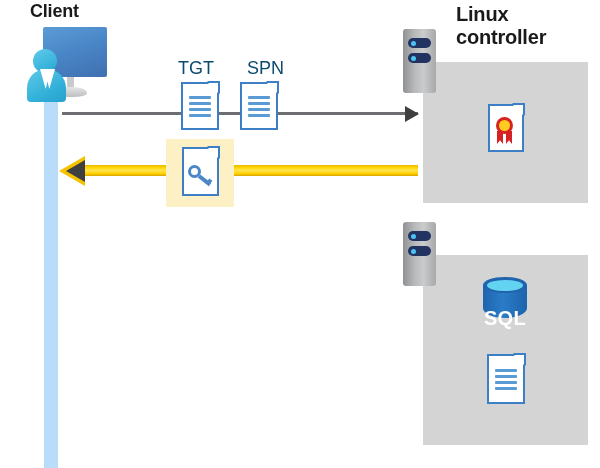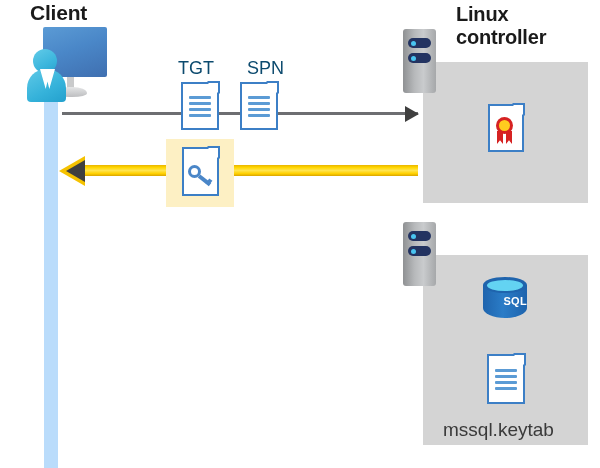--- a/index.html
+++ b/index.html
@@ -12,21 +12,21 @@
   #stage{position:relative;width:600px;height:468px;}
 
   
   .title{
     position:absolute;
     font-weight:bold;
     color:#1a1a1a;
     letter-spacing:-0.2px;
     line-height:1.15;
   }
-  #client-title{left:30px;top:1px;font-size:21px;text-align:center;}
+  #client-title{left:30px;top:1px;font-size:18px;text-align:center;}
   #dc-title{left:456px;top:3px;font-size:20px;width:130px;}
   #linux-title{left:456px;top:228px;font-size:20px;}
   .doclabel{
     position:absolute;font-size:18px;color:#0c4a6e;
   }
   #tgt-label{left:178px;top:58px;}
   #spn-label{left:247px;top:58px;}
   #keytab-label{
     position:absolute;left:443px;top:419px;
     font-size:19px;color:#3a3a3a;
@@ -206,22 +206,22 @@
   }
   #sql-top{
     position:absolute;left:0;top:0;width:44px;height:16px;border-radius:50%;
     background:#1f64ad;
   }
   #sql-top-in{
     position:absolute;left:4px;top:3px;width:36px;height:11px;border-radius:50%;
     background:#63d3f2;
   }
   #sql-text{
-    position:absolute;left:0;top:18px;width:44px;text-align:right;
-    color:#ffffff;font-size:11px;font-weight:bold;letter-spacing:0.3px;
+    position:absolute;left:0;top:30px;width:44px;text-align:center;
+    color:#ffffff;font-size:20px;font-weight:bold;letter-spacing:0.3px;
   }
 </style>
 </head>
 <body>
 
 <div id="stage">
 
   <div id="lifeline"></div>
 
   <div class="title" id="client-title">Client</div>
@@ -321,15 +321,14 @@
     <div class="page"></div>
     <div class="fold"></div>
     <div class="fold-in"></div>
     <div class="lines">
       <i></i>
         <i></i>
         <i></i>
         <i></i>
     </div>
   </div>
-  <div id="keytab-label">mssql.keytab</div>
 
 </div>
 
 </body></html>

